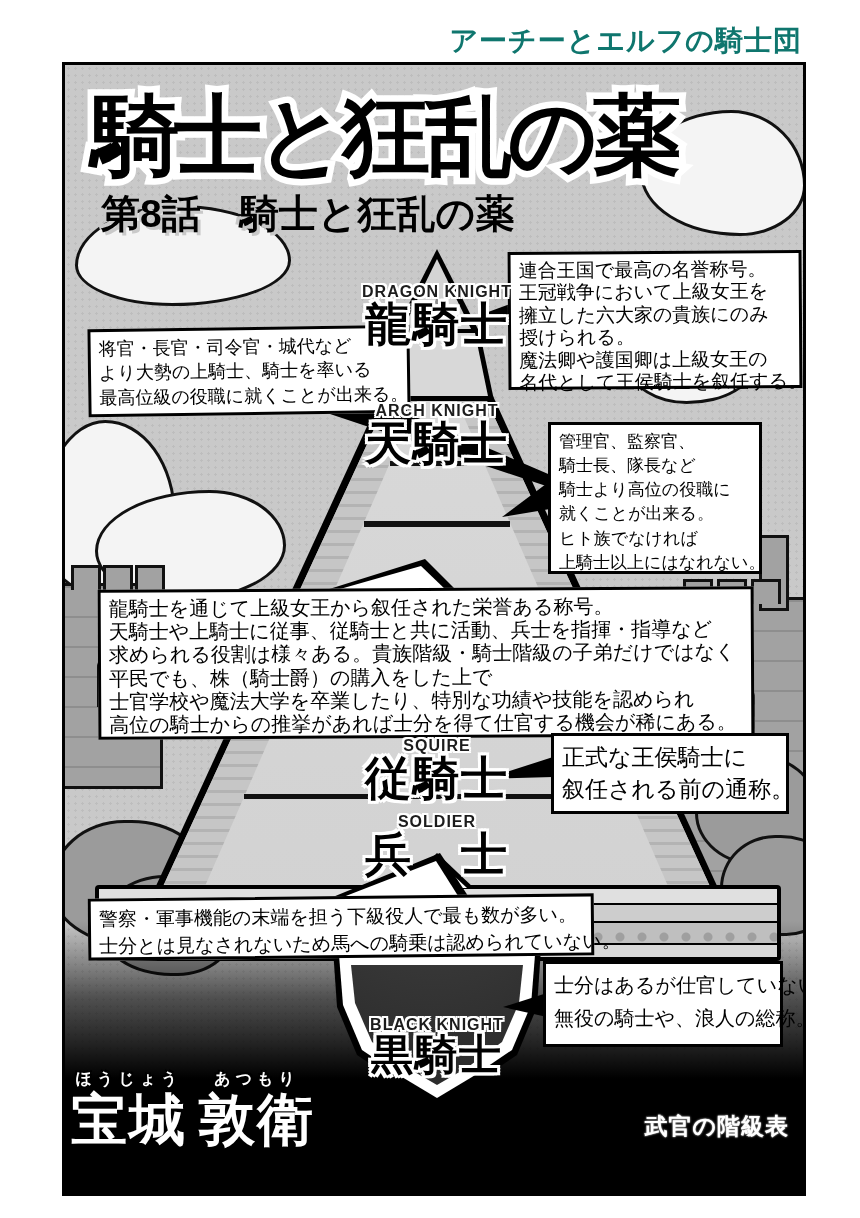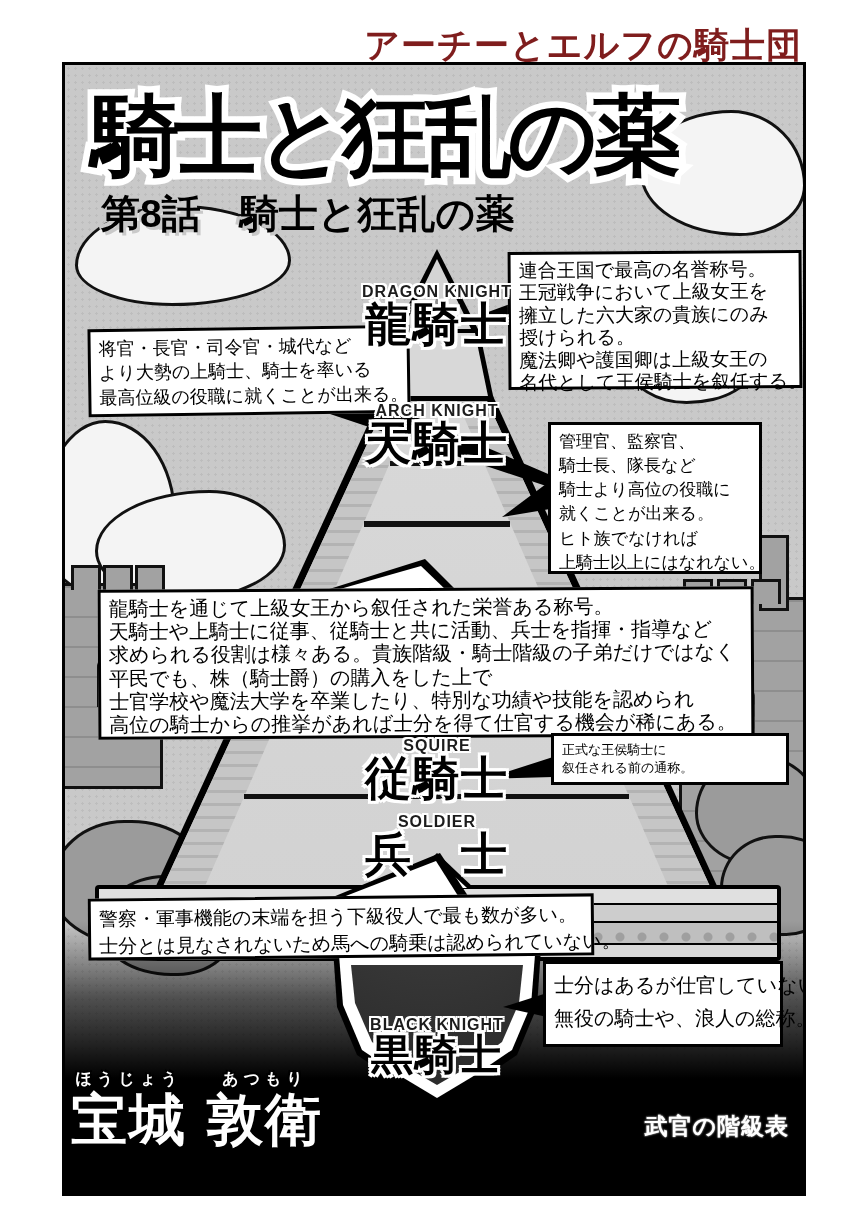--- a/index.html
+++ b/index.html
@@ -1,20 +1,20 @@
 <!DOCTYPE html>
 <html><head>
 <meta charset="utf-8">
 <style>
   html,body{margin:0;padding:0;background:#ffffff;}
   .page{position:relative;width:860px;height:1218px;background:#ffffff;overflow:hidden;
         font-family:"Liberation Sans","DejaVu Sans",sans-serif;}
   
-  .series-title{position:absolute;top:22px;right:58px;font-size:35px;font-weight:900;
-        color:#7f1d1d;letter-spacing:1px;white-space:nowrap;}
+  .series-title{position:absolute;top:22px;right:58px;font-size:28px;font-weight:900;
+        color:#0f766e;letter-spacing:1px;white-space:nowrap;}
   
   .frame{position:absolute;left:62px;top:62px;width:738px;height:1128px;border:3px solid #000;
         background:#c9c9c9;
         background-image:radial-gradient(#bdbdbd 1px,transparent 1.3px);background-size:7px 7px;
         overflow:hidden;}
   
   .cloud{position:absolute;background:#f4f4f4;border:3px solid #111;z-index:1;
         border-radius:48% 52% 55% 45% / 60% 55% 45% 40%;}
   .c1{left:10px;top:140px;width:210px;height:95px;}
   .c2{left:575px;top:45px;width:160px;height:120px;border-radius:55% 45% 40% 60%/50% 60% 40% 50%;}
@@ -100,41 +100,41 @@
         clip-path:polygon(0px 46px,142px 46px,112px 0px);}
   .wF-i{position:absolute;z-index:8;left:263px;top:788px;width:142px;height:46px;background:#fff;
         clip-path:polygon(10px 46px,132px 46px,108px 8px);}
   
   .note{position:absolute;z-index:8;background:#fff;border:3px solid #000;color:#000;
         font-size:19px;line-height:1.18;font-weight:500;white-space:pre;padding:5px 8px;box-sizing:border-box;}
   .n-dragon{left:443px;top:186px;width:294px;height:138px;transform:rotate(-0.4deg);}
   .n-arch{left:23px;top:262px;width:322px;height:88px;font-size:18px;line-height:1.35;transform:rotate(-0.8deg);}
   .n-high{left:483px;top:357px;width:214px;height:152px;font-size:17px;line-height:1.42;}
   .n-knight{left:33px;top:523px;width:656px;height:150px;font-size:20px;line-height:1.16;transform:rotate(-0.3deg);}
-  .n-squire{left:486px;top:668px;width:238px;height:52px;font-size:13px;line-height:1.4;}
+  .n-squire{left:486px;top:668px;width:238px;height:81px;font-size:23px;line-height:1.4;}
   .n-soldier{left:23px;top:831px;width:506px;height:62px;font-size:19px;line-height:1.4;transform:rotate(-0.6deg);}
   .n-black{left:478px;top:896px;width:240px;height:86px;font-size:20px;line-height:1.65;}
   
   .rank{position:absolute;left:232px;width:280px;text-align:center;z-index:9;white-space:nowrap;}
   .rank-en{font-size:16px;font-weight:700;color:#1c1c1c;letter-spacing:1px;
         text-shadow:-2px -2px 0 #fff,2px -2px 0 #fff,-2px 2px 0 #fff,2px 2px 0 #fff,-2px 0 0 #fff,2px 0 0 #fff,0 -2px 0 #fff,0 2px 0 #fff;}
   .rank-ja{font-size:46px;font-weight:900;color:#000;letter-spacing:2px;line-height:1.02;
         text-shadow:-3px -3px 0 #fff,3px -3px 0 #fff,-3px 3px 0 #fff,3px 3px 0 #fff,-3px 0 0 #fff,3px 0 0 #fff,0 -3px 0 #fff,0 3px 0 #fff;}
   .r-dragon{top:218px;} .r-arch{top:337px;} .r-high{top:408px;} .r-knight{top:466px;}
   .r-squire{top:672px;} .r-soldier{top:748px;}
   .r-black{top:951px;} .r-black .rank-ja{font-size:42px;}
   
   .main-title{position:absolute;left:26px;top:12px;font-size:88px;font-weight:900;letter-spacing:-5px;
         white-space:nowrap;z-index:10;}
   .t-stroke{-webkit-text-stroke:13px #ffffff;color:#fff;}
   .t-fill{color:#000;}
   .subtitle{position:absolute;left:36px;top:122px;font-size:39px;font-weight:900;color:#000;z-index:10;white-space:nowrap;
         text-shadow:-3px -3px 0 #c9c9c9,3px 3px 0 #c9c9c9;}
   
-  .author{position:absolute;left:6px;top:1004px;z-index:9;display:flex;gap:20px;color:#fff;}
+  .author{position:absolute;left:6px;top:1004px;z-index:9;display:flex;gap:12px;color:#fff;}
   .name-part{text-align:center;}
   .furi{font-size:16px;letter-spacing:5px;font-weight:700;margin-bottom:2px;
         text-shadow:-2px -2px 0 #000,2px 2px 0 #000,-2px 2px 0 #000,2px -2px 0 #000;}
   .kanji{font-size:56px;font-weight:900;letter-spacing:2px;line-height:1;
         text-shadow:-3px -3px 0 #000,3px 3px 0 #000,-3px 3px 0 #000,3px -3px 0 #000;}
   .caption{position:absolute;right:14px;top:1046px;z-index:9;color:#fff;font-size:23px;font-weight:700;
         letter-spacing:1px;text-shadow:0 0 2px #fff;}
 </style>
 </head>
 <body>

